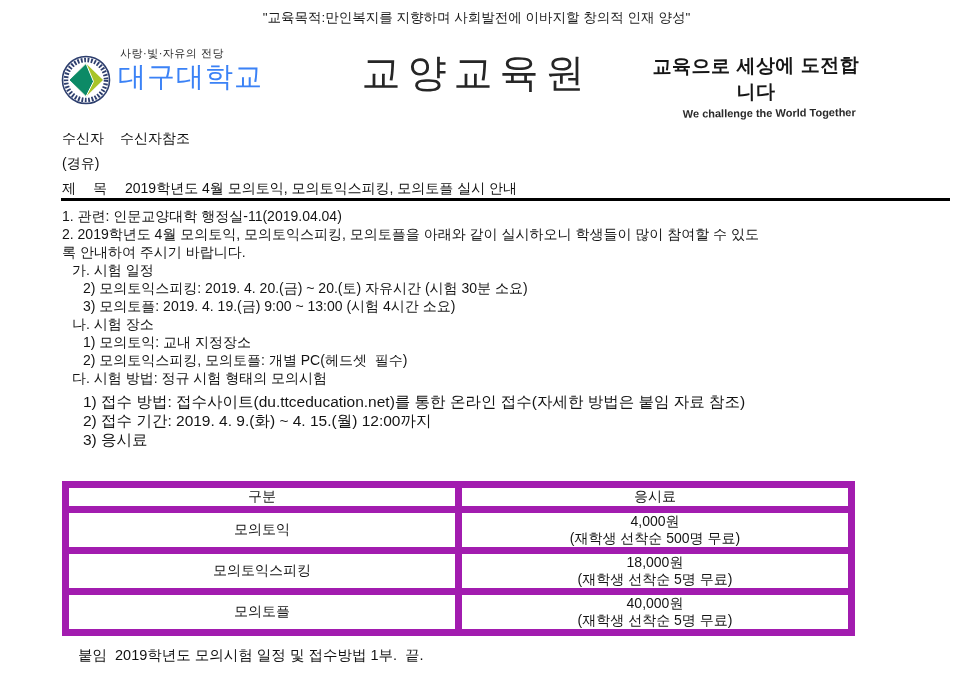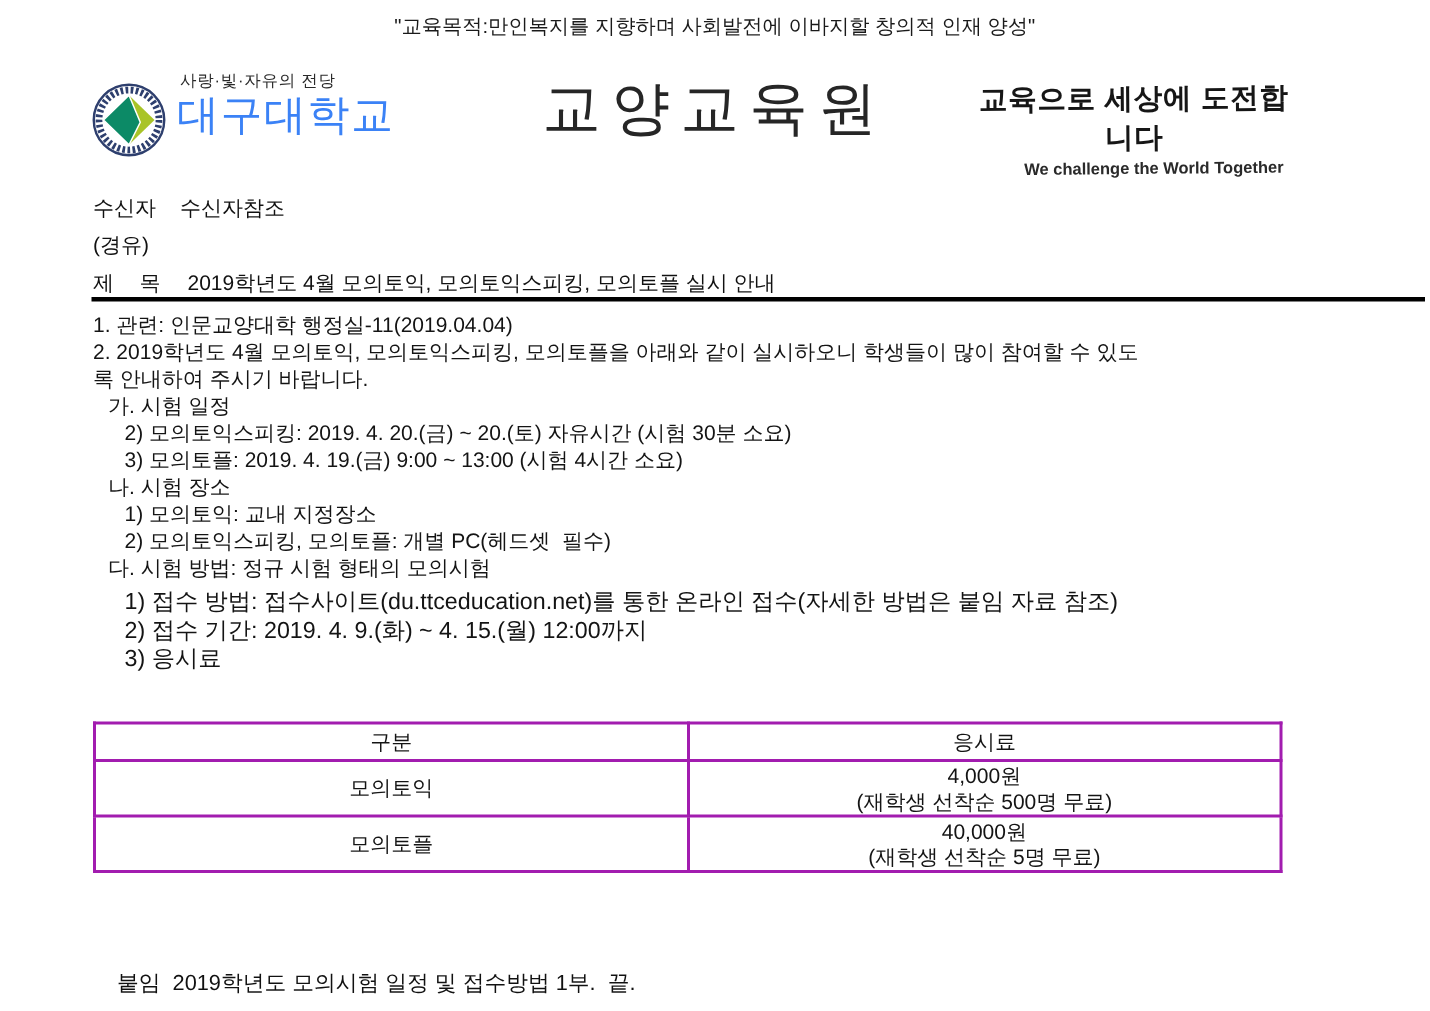--- a/index.html
+++ b/index.html
@@ -51,21 +51,21 @@
   .lg { font-size: 15.5px; line-height: 19px; }
   .gap-top { margin-top: 5px; }
 
   
   .fee-table {
     position: absolute; left: 62px; top: 481px; width: 793px;
     border-collapse: collapse; table-layout: fixed;
     font-size: 14px; color: #141414;
   }
   .fee-table th, .fee-table td {
-    border: 2px solid #a21caf; text-align: center; vertical-align: middle;
+    border: 7px solid #a21caf; text-align: center; vertical-align: middle;
     font-weight: normal; padding: 0;
   }
   .fee-table th { height: 25px; }
   .fee-table td { height: 37px; }
   .fee-line { line-height: 17px; }
 
   
   .attachment { position: absolute; left: 62px; top: 646px; font-size: 14.5px; white-space: pre; margin-left: 16px; }
 </style>
 </head>
@@ -133,20 +133,27 @@
     </thead>
     <tbody>
       <tr>
         <td>모의토익</td>
         <td>
           <div class="fee-line">4,000원</div>
           <div class="fee-line">(재학생 선착순 500명 무료)</div>
         </td>
       </tr>
       <tr>
+        <td>모의토익스피킹</td>
+        <td>
+          <div class="fee-line">18,000원</div>
+          <div class="fee-line">(재학생 선착순 5명 무료)</div>
+        </td>
+      </tr>
+      <tr>
         <td>모의토플</td>
         <td>
           <div class="fee-line">40,000원</div>
           <div class="fee-line">(재학생 선착순 5명 무료)</div>
         </td>
       </tr>
     </tbody>
   </table>
 
   <div class="attachment">붙임  2019학년도 모의시험 일정 및 접수방법 1부.  끝.</div>

